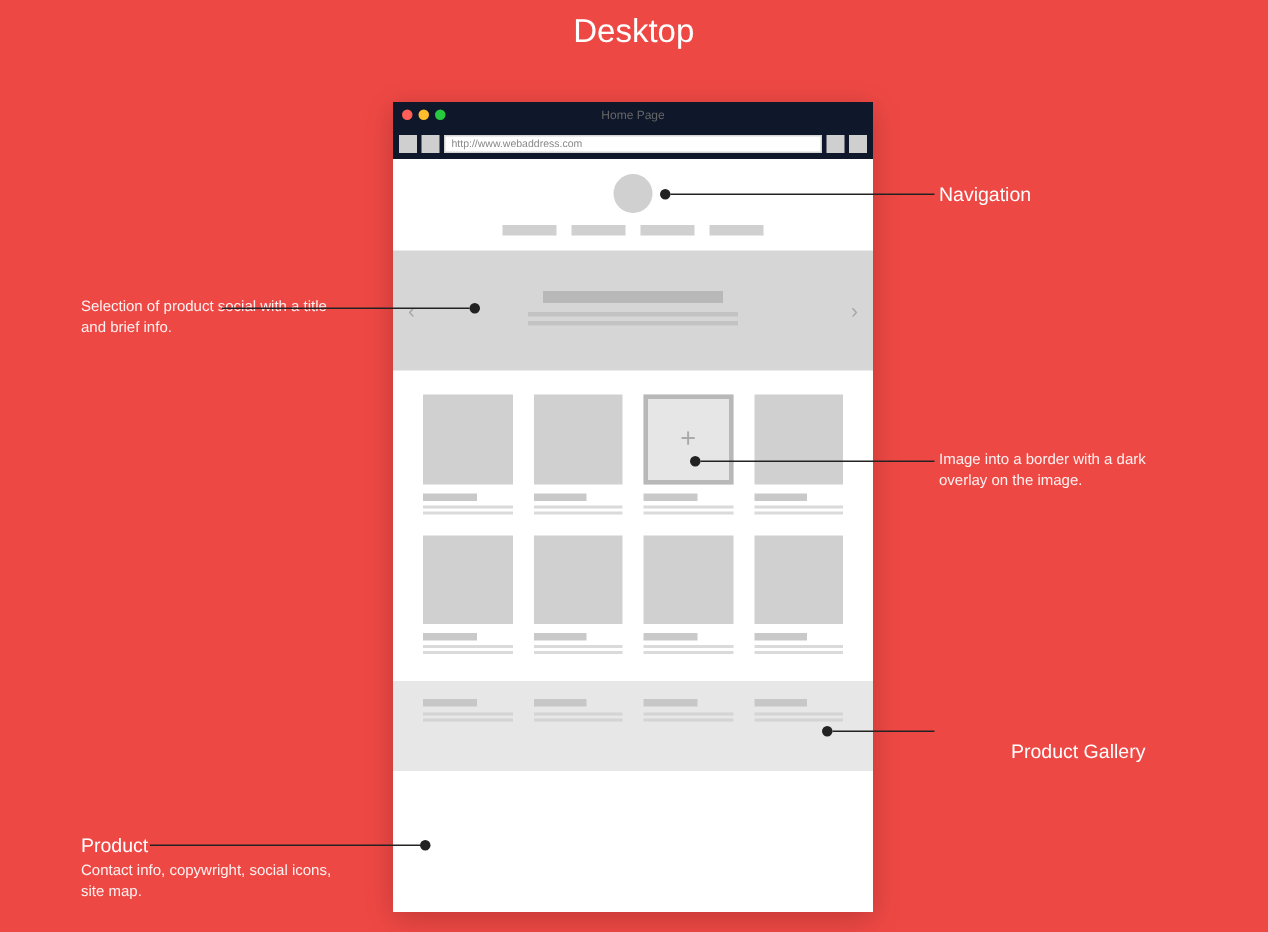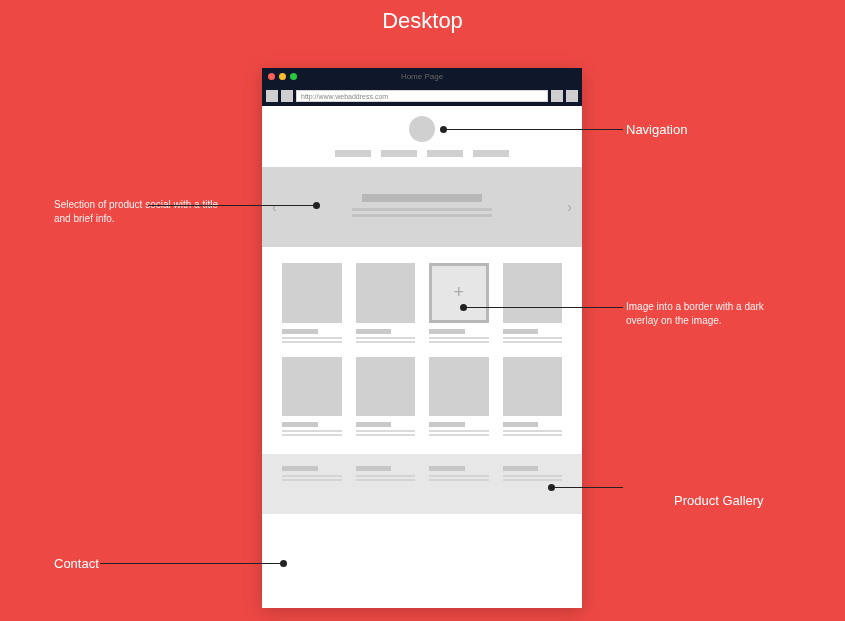--- a/index.html
+++ b/index.html
@@ -259,16 +259,17 @@
 <div class="dot" style="left:460px; top:304px;"></div>
 <div class="line" style="left:467px; top:307px; width:156px;"></div>
 
 <div class="anno right" style="left:626px; top:493px;margin-left:48px;">
   <div class="a-title">Product Gallery</div>
 </div>
 <div class="dot" style="left:548px; top:484px;"></div>
 <div class="line" style="left:555px; top:487px; width:68px;"></div>
 
 <div class="anno left" style="left:54px; top:556px;">
-  <div class="a-title">Contact</div>
+  <div class="a-title">Product</div>
+  <div class="a-desc">Contact info, copywright, social icons, site map.</div>
 </div>
 <div class="dot" style="left:280px; top:560px;"></div>
 <div class="line" style="left:100px; top:563px; width:180px;"></div>
 
 </body></html>

